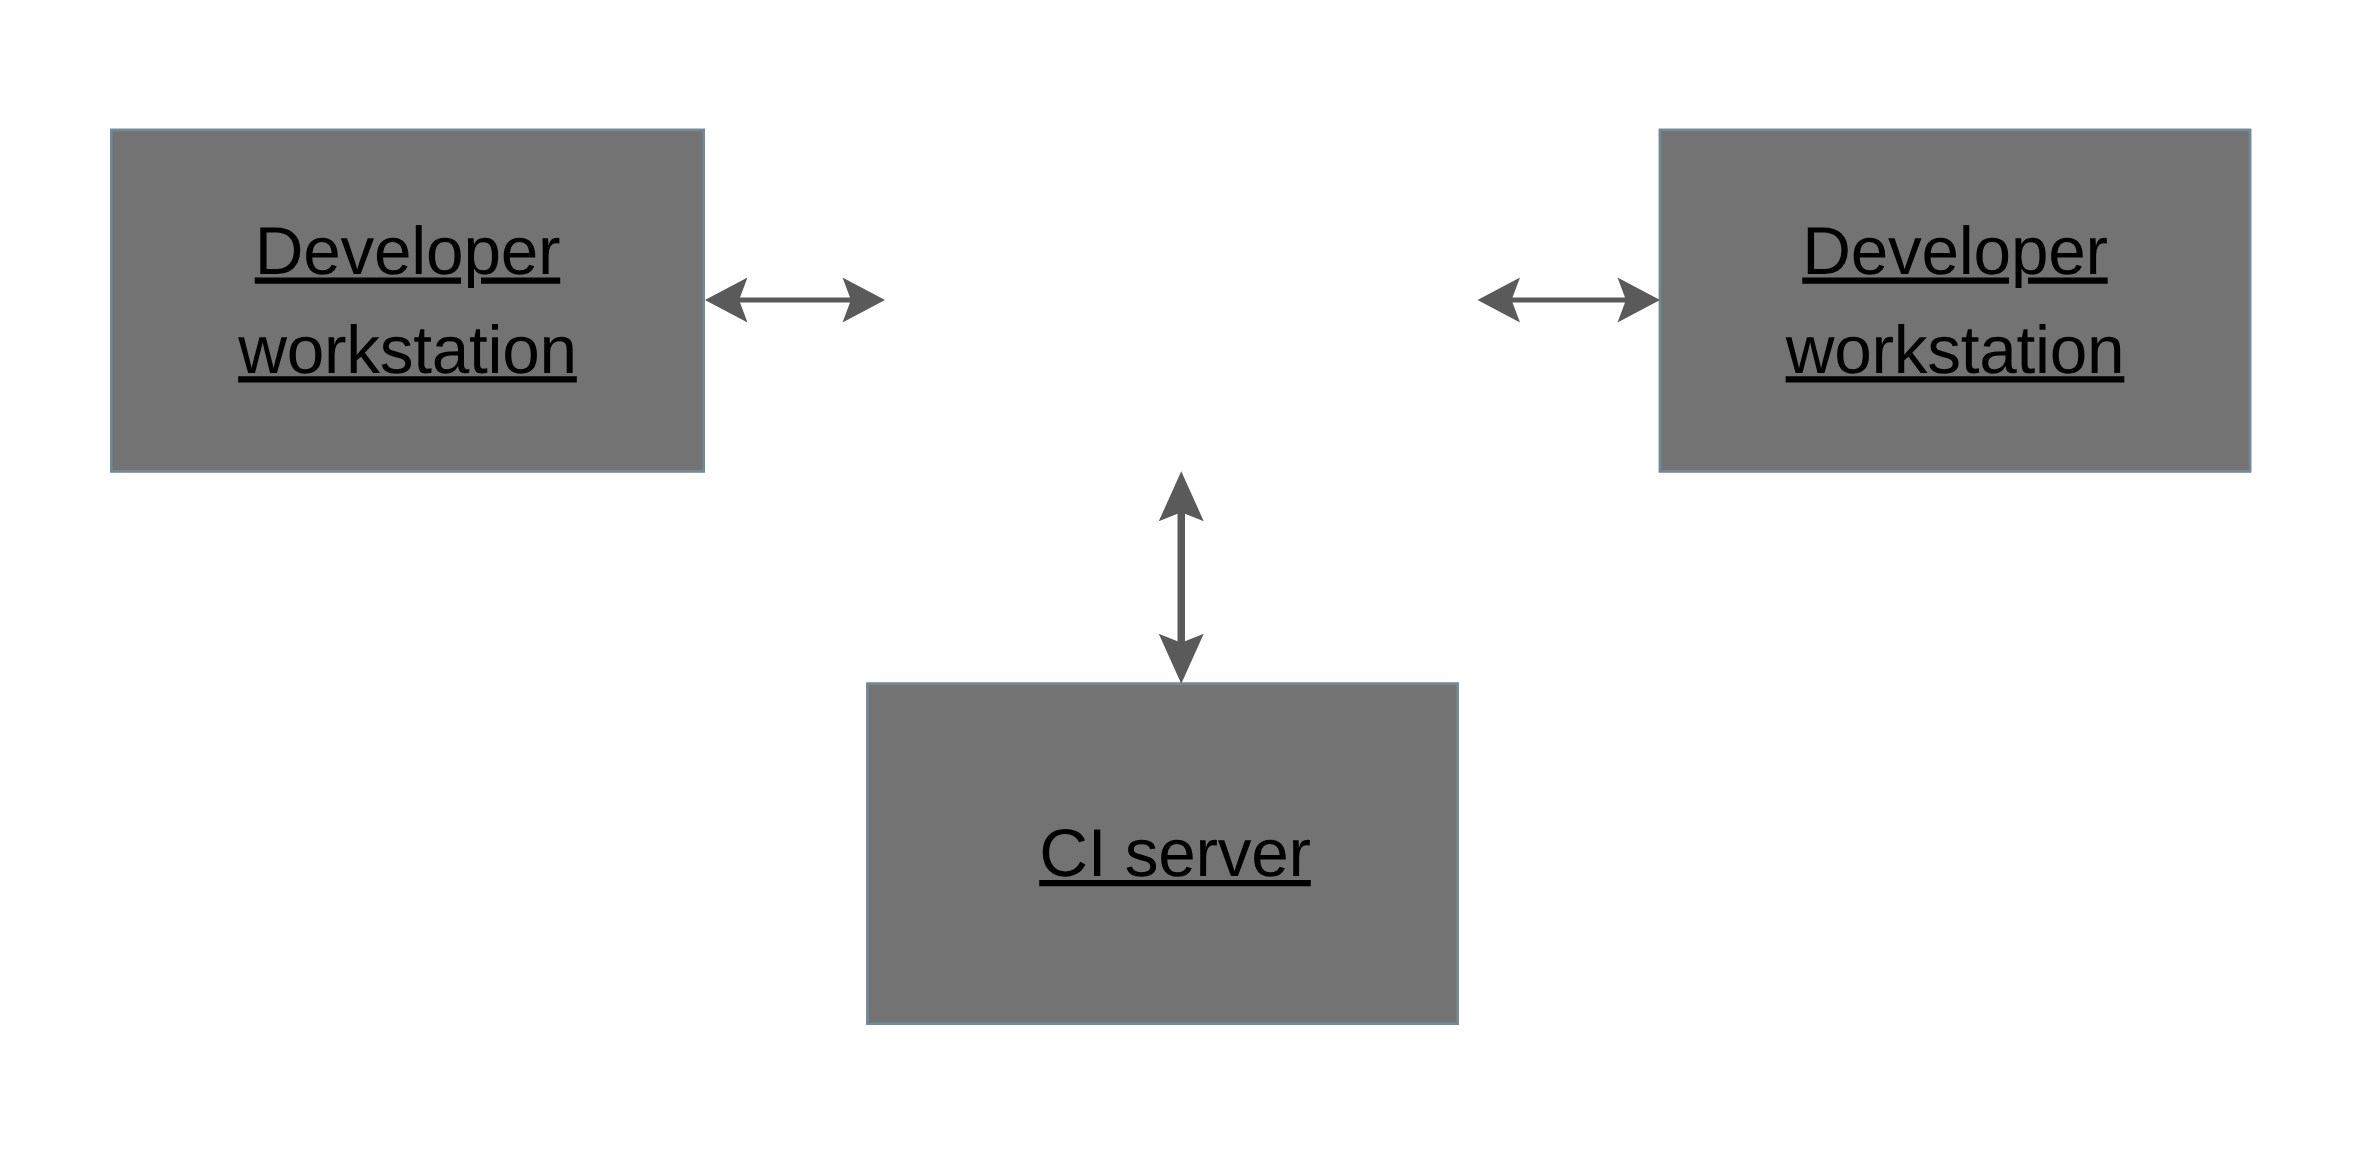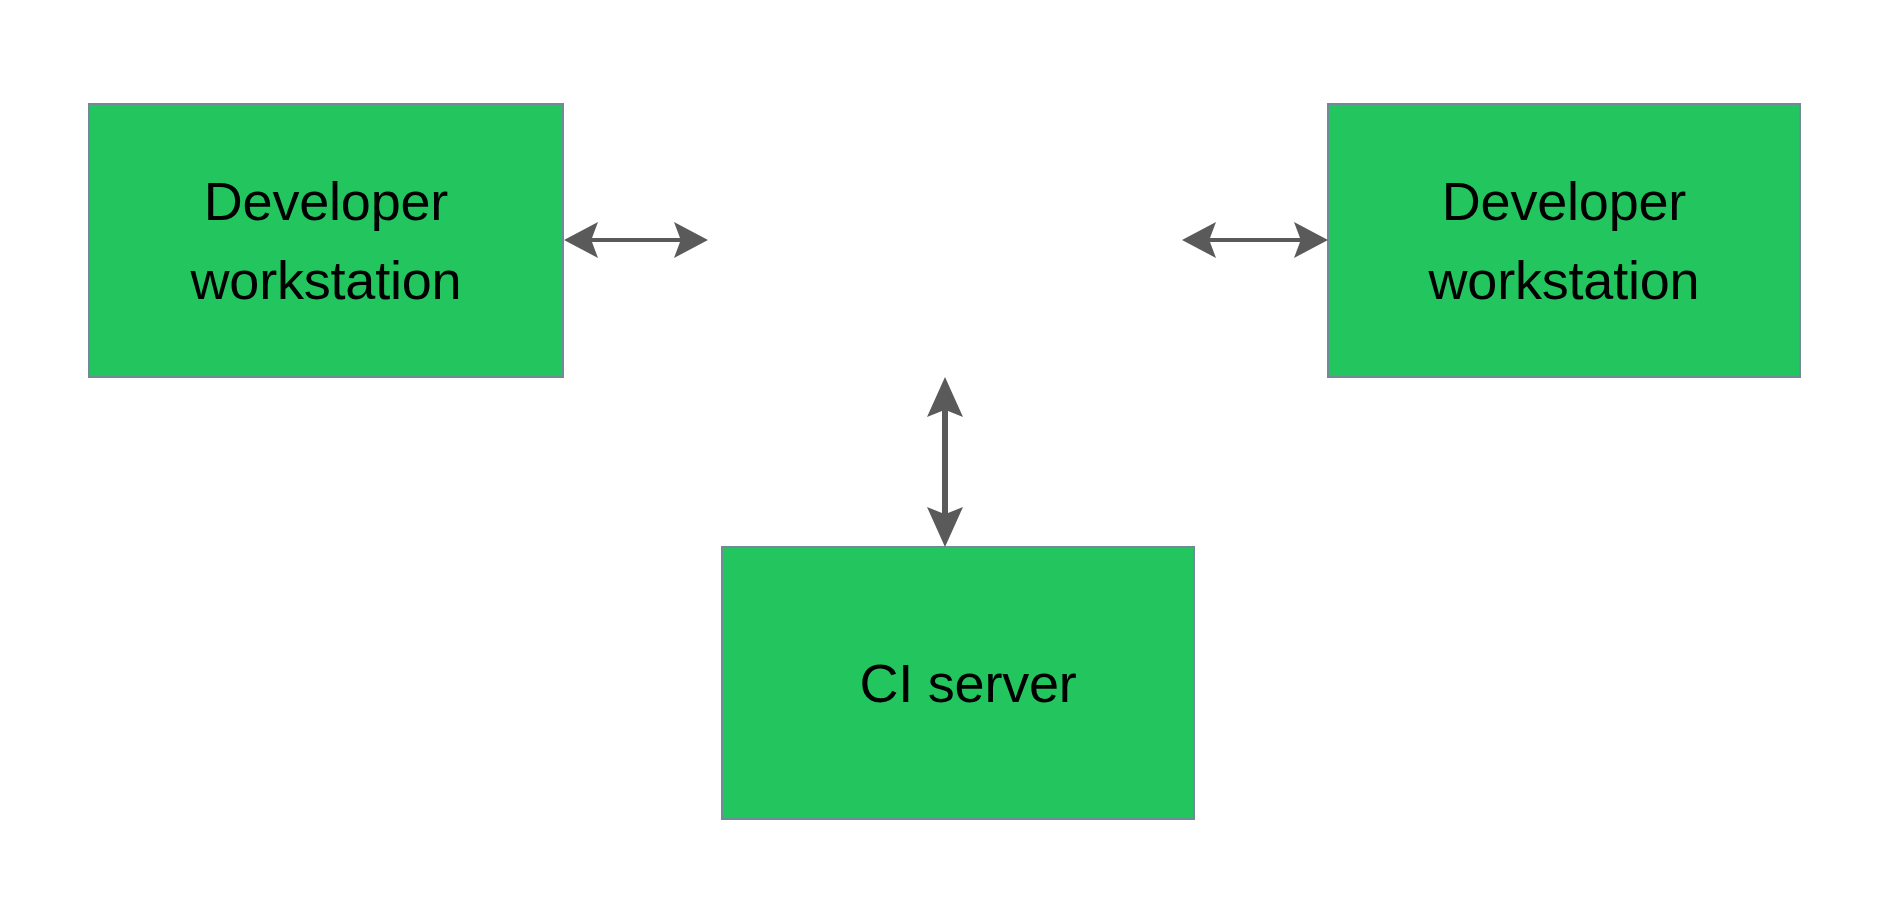--- a/index.html
+++ b/index.html
@@ -14,41 +14,42 @@
   #canvas {
     position: relative;
     width: 1900px;
     height: 922px;
     background: #ffffff;
     overflow: hidden;
   }
   .node {
     position: absolute;
     box-sizing: border-box;
-    background: #22c55e;
+    background: #737373;
     border: 2px solid #6f8b97;
     display: flex;
     align-items: center;
     justify-content: center;
     text-align: center;
+    text-decoration: underline;
   }
   .node-label {
     font-family: "Liberation Sans", sans-serif;
     font-size: 54px;
     line-height: 1.45;
     color: #000000;
     letter-spacing: -0.2px;
     white-space: pre-line;
     padding: 0 6px;
   }
   
   #node-dev-left   { left: 88px;   top: 103px; width: 476px; height: 275px; }
   #node-cache      { left: 707px;  top: 103px; width: 475px; height: 275px; }
   #node-dev-right  { left: 1327px; top: 103px; width: 474px; height: 275px; }
-  #node-ci         { left: 721px;  top: 546px; width: 474px; height: 274px; padding-left: 20px; }
+  #node-ci         { left: 693px;  top: 546px; width: 474px; height: 274px; padding-left: 20px; }
 
   .connector {
     position: absolute;
     overflow: visible;
   }
   #conn-left  { left: 558px;  top: 214px; width: 156px; height: 52px; }
   #conn-right { left: 1176px; top: 214px; width: 158px; height: 52px; }
   #conn-down  { left: 919px;  top: 372px; width: 52px;  height: 180px; }
 </style>
 </head>

